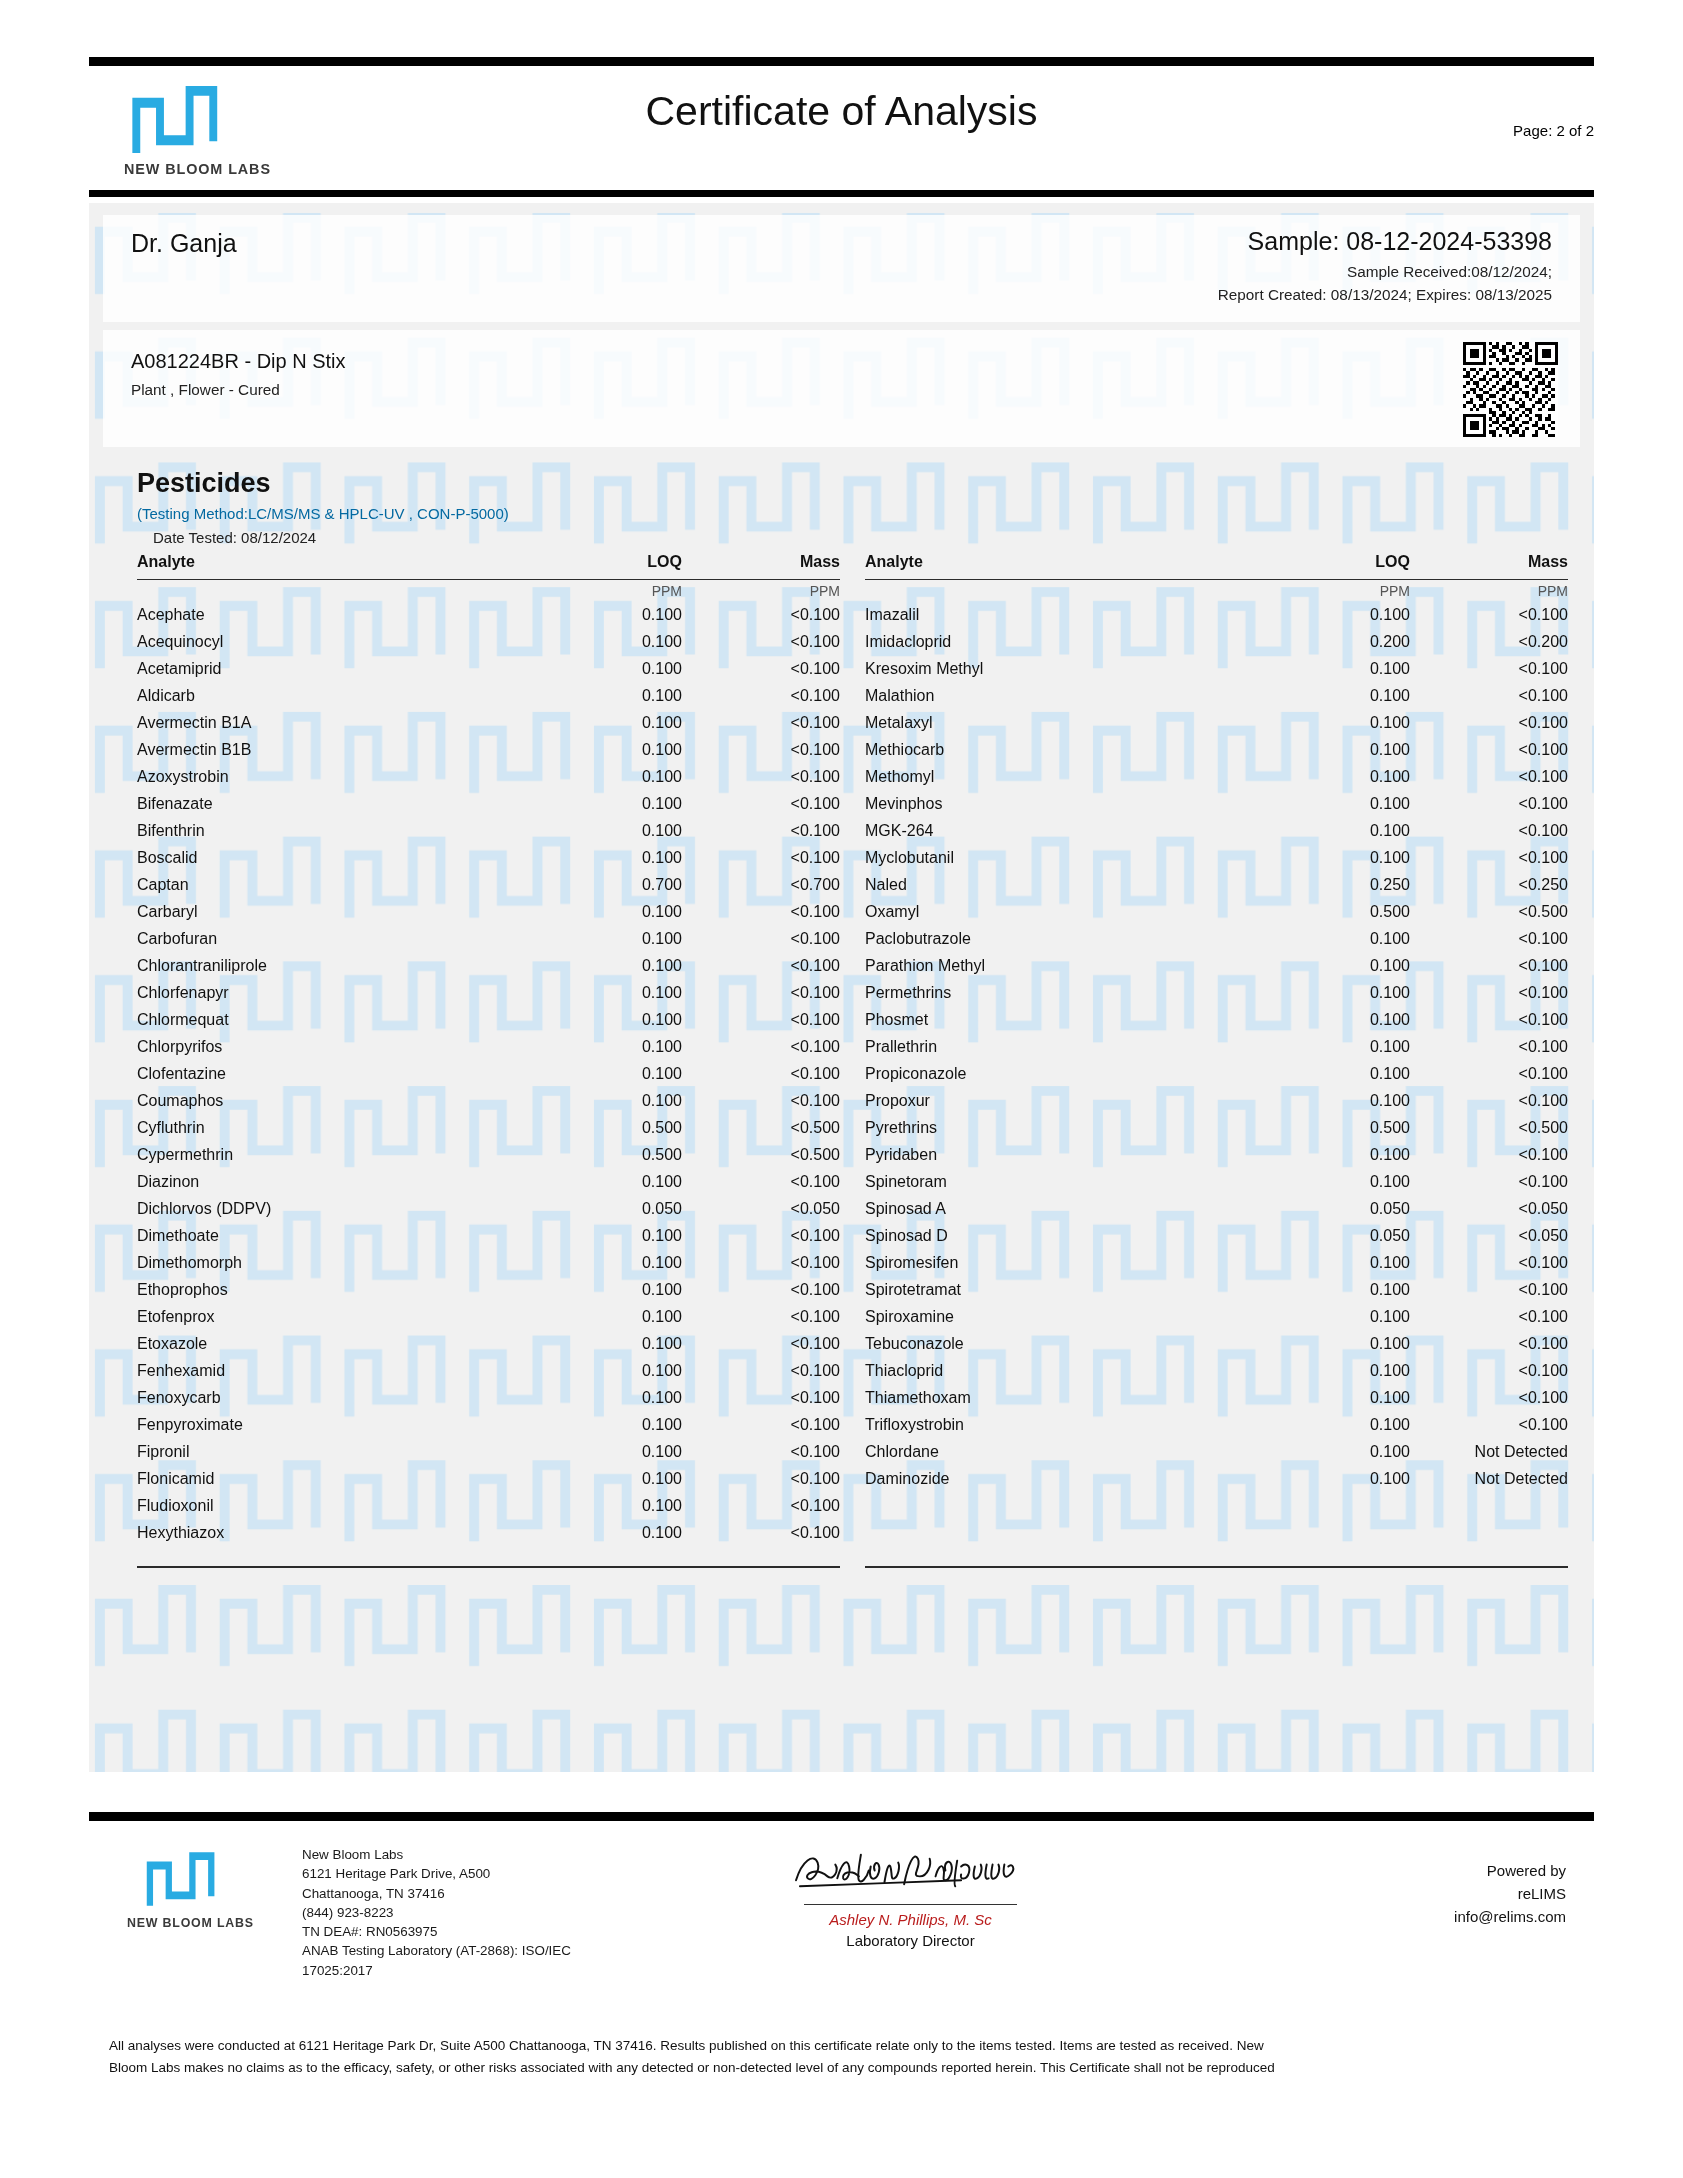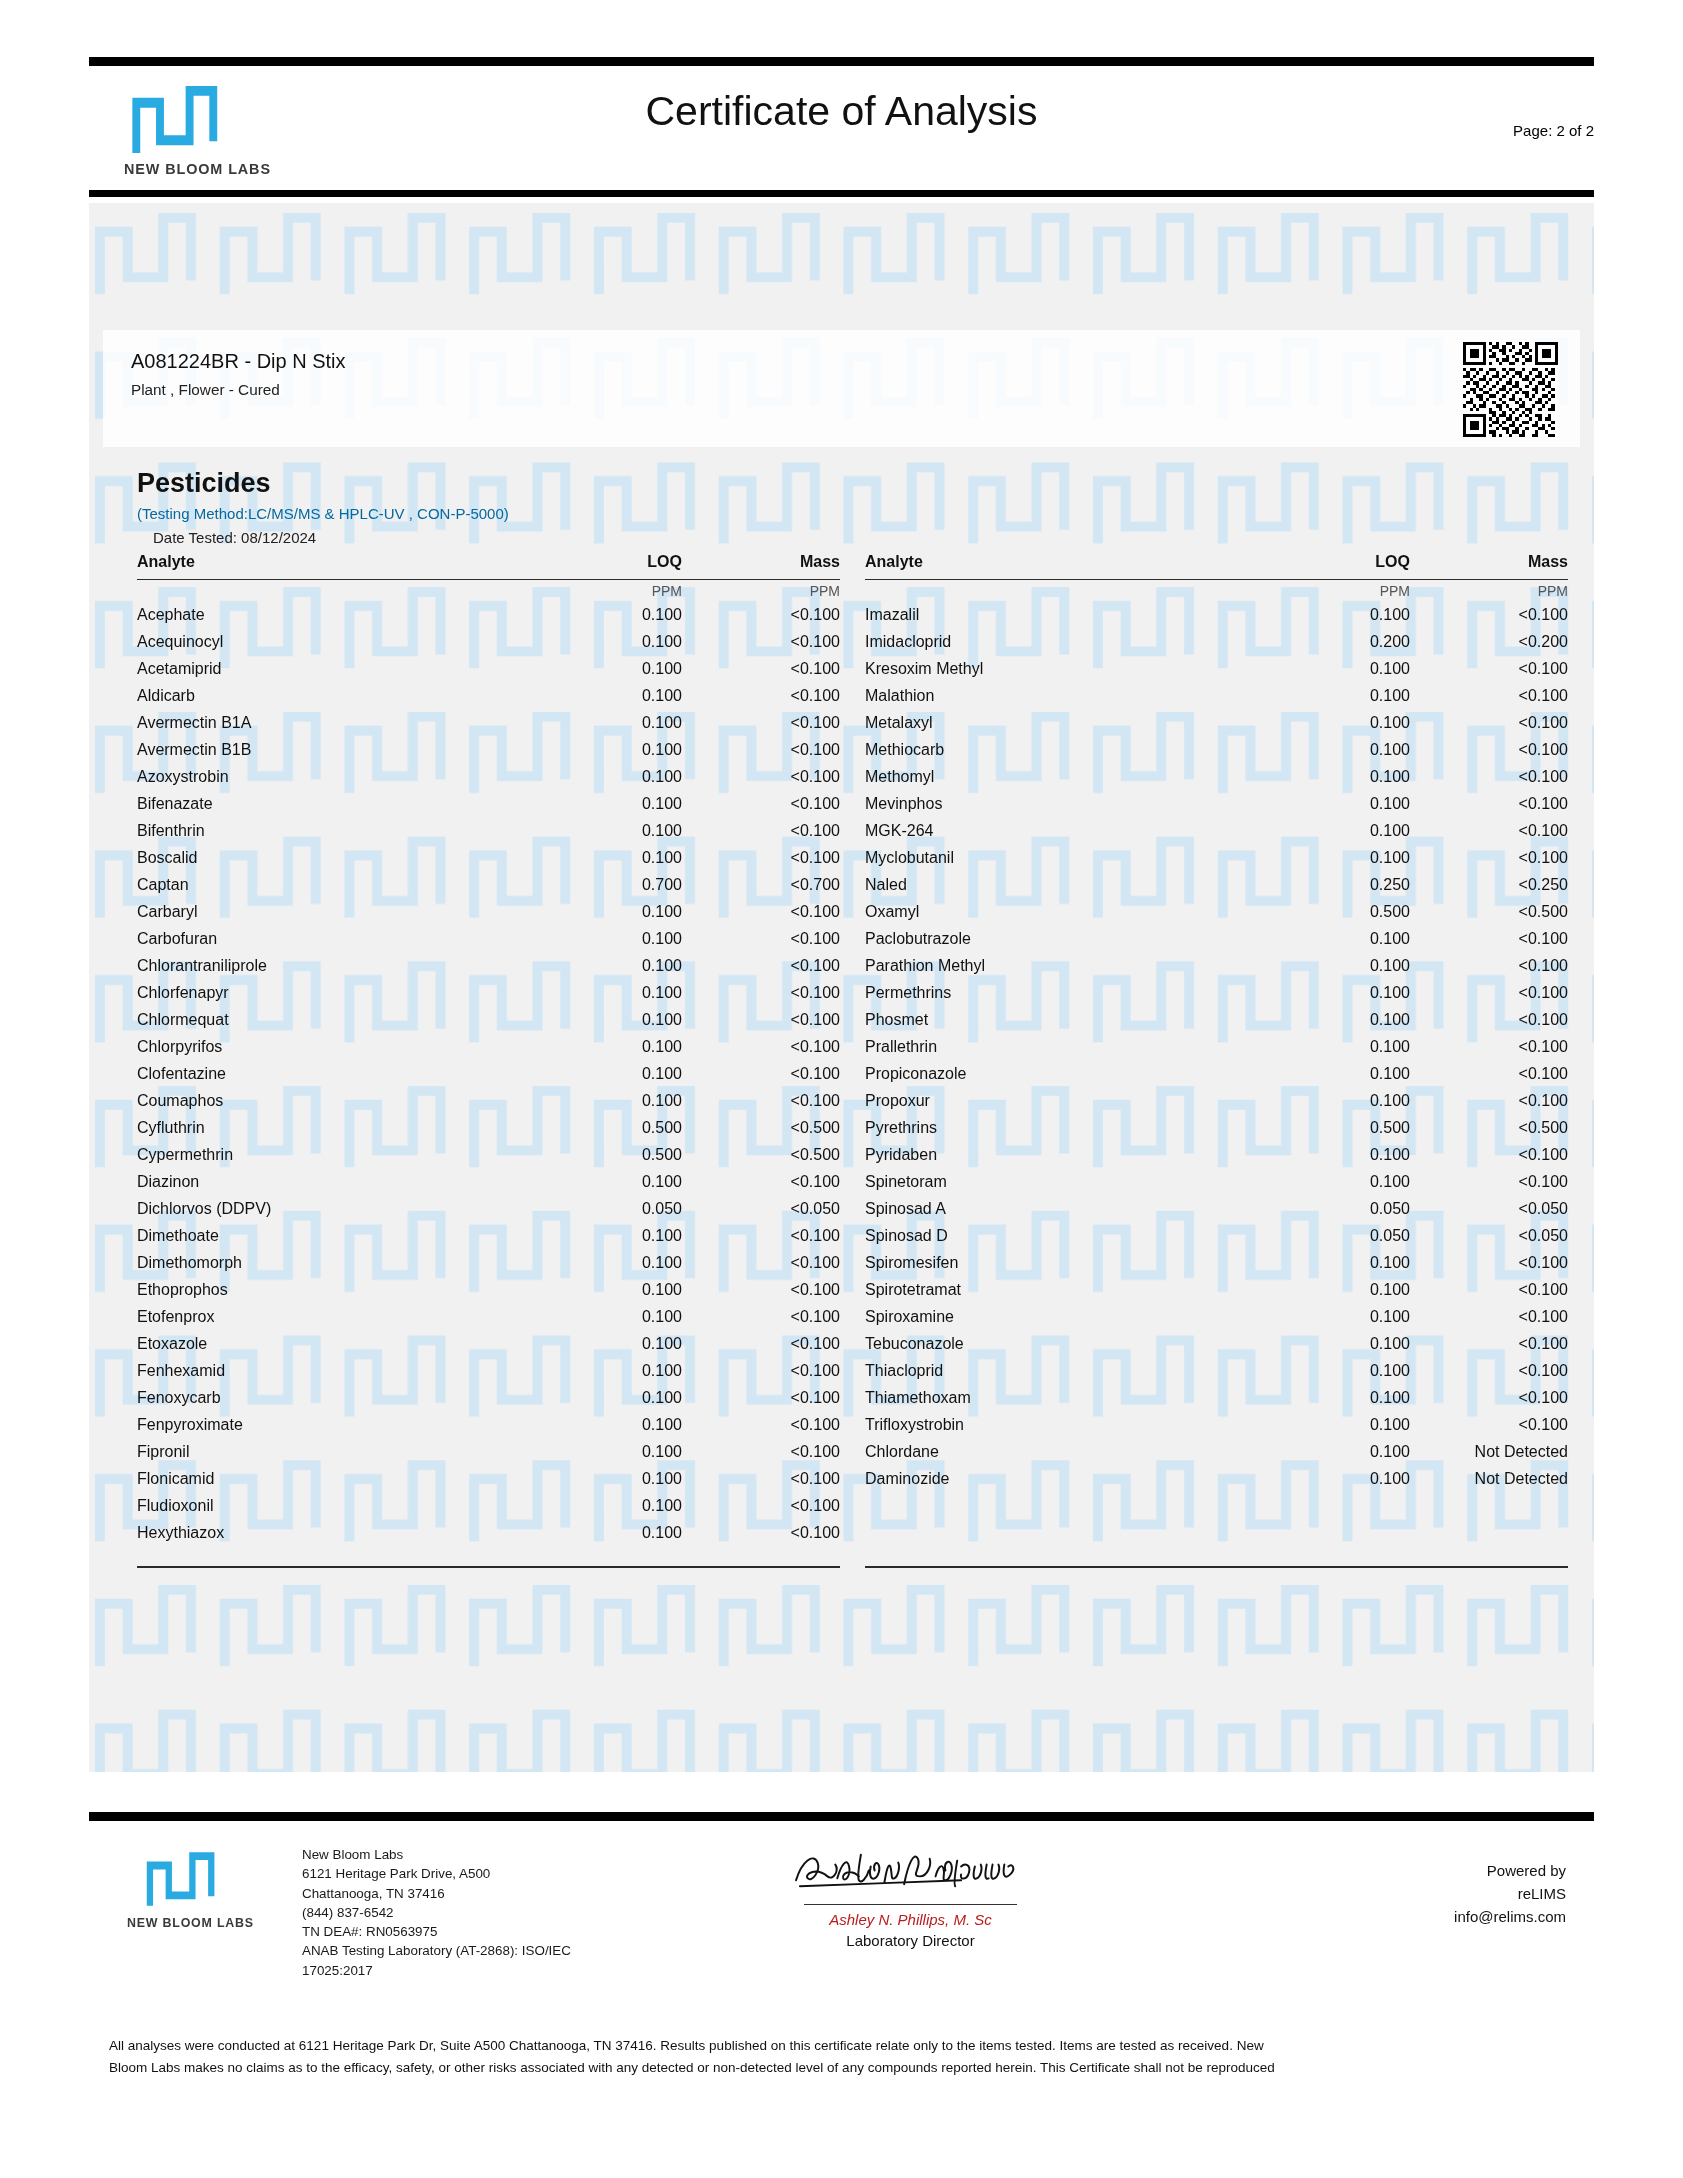--- a/index.html
+++ b/index.html
@@ -260,20 +260,26 @@
 
     <svg class="wm" width="1505" height="1569" viewBox="0 0 1520 1585" preserveAspectRatio="none">
       <defs>
         <pattern id="wmpat" width="126" height="126" patternUnits="userSpaceOnUse">
           <path d="M6 92 L6 24 L44 24 L44 70 L70 70 L70 10 L108 10 L108 78 L98 78 L98 20 L80 20 L80 80 L34 80 L34 34 L16 34 L16 92 Z" fill="#BFDFF5" opacity="0.62"></path>
         </pattern>
       </defs>
       <rect x="0" y="0" width="1520" height="1585" fill="url(#wmpat)"></rect>
     </svg>
 
+    <div class="white-card" id="card-sample">
+      <div class="client-name">Dr. Ganja</div>
+      <div class="sample-id">Sample: 08-12-2024-53398</div>
+      <div class="sample-meta1">Sample Received:08/12/2024;</div>
+      <div class="sample-meta2">Report Created: 08/13/2024; Expires: 08/13/2025</div>
+    </div>
 
     <div class="white-card" id="card-product">
       <div class="prod-name">A081224BR - Dip N Stix</div>
       <div class="prod-sub">Plant , Flower - Cured</div>
       <div class="qr">
         <svg width="95" height="95" viewBox="0 0 29 29" shape-rendering="crispEdges">
           <rect width="29" height="29" fill="#fff"></rect>
           <g fill="#000">
             <rect x="0" y="0" width="7" height="1"></rect>
               <rect x="0" y="6" width="7" height="1"></rect>
@@ -879,21 +885,21 @@
       <svg width="117" height="59" viewBox="0 0 145 75">
         <path d="M8 72 L8 16 L40 16 L40 54 L62 54 L62 4 L94 4 L94 60 L86 60 L86 14 L70 14 L70 64 L32 64 L32 26 L16 26 L16 72 Z" fill="#29ABE2"></path>
       </svg>
     </div>
     <div class="f-logo-text">NEW BLOOM LABS</div>
 
     <div class="f-addr">
       <span class="disc-line">New Bloom Labs</span>
       <span class="disc-line">6121 Heritage Park Drive, A500</span>
       <span class="disc-line">Chattanooga, TN 37416</span>
-      <span class="disc-line">(844) 837-6542</span>
+      <span class="disc-line">(844) 923-8223</span>
       <span class="disc-line">TN DEA#: RN0563975</span>
       <span class="disc-line">ANAB Testing Laboratory (AT-2868): ISO/IEC</span>
       <span class="disc-line">17025:2017</span>
     </div>
 
     <div class="f-sign-wrap">
       <svg class="f-sign-img" width="248" height="57" viewBox="0 0 250 58">
         <g fill="none" stroke="#111" stroke-width="2" stroke-linecap="round" stroke-linejoin="round">
           <path d="M8 40 C14 20, 26 12, 30 22 C33 31, 24 42, 20 38 C16 34, 28 26, 40 36 C46 41, 52 30, 48 24"></path>
           <path d="M50 38 C54 24, 60 16, 62 26 C64 35, 58 42, 56 38 C54 33, 64 28, 72 36"></path>

